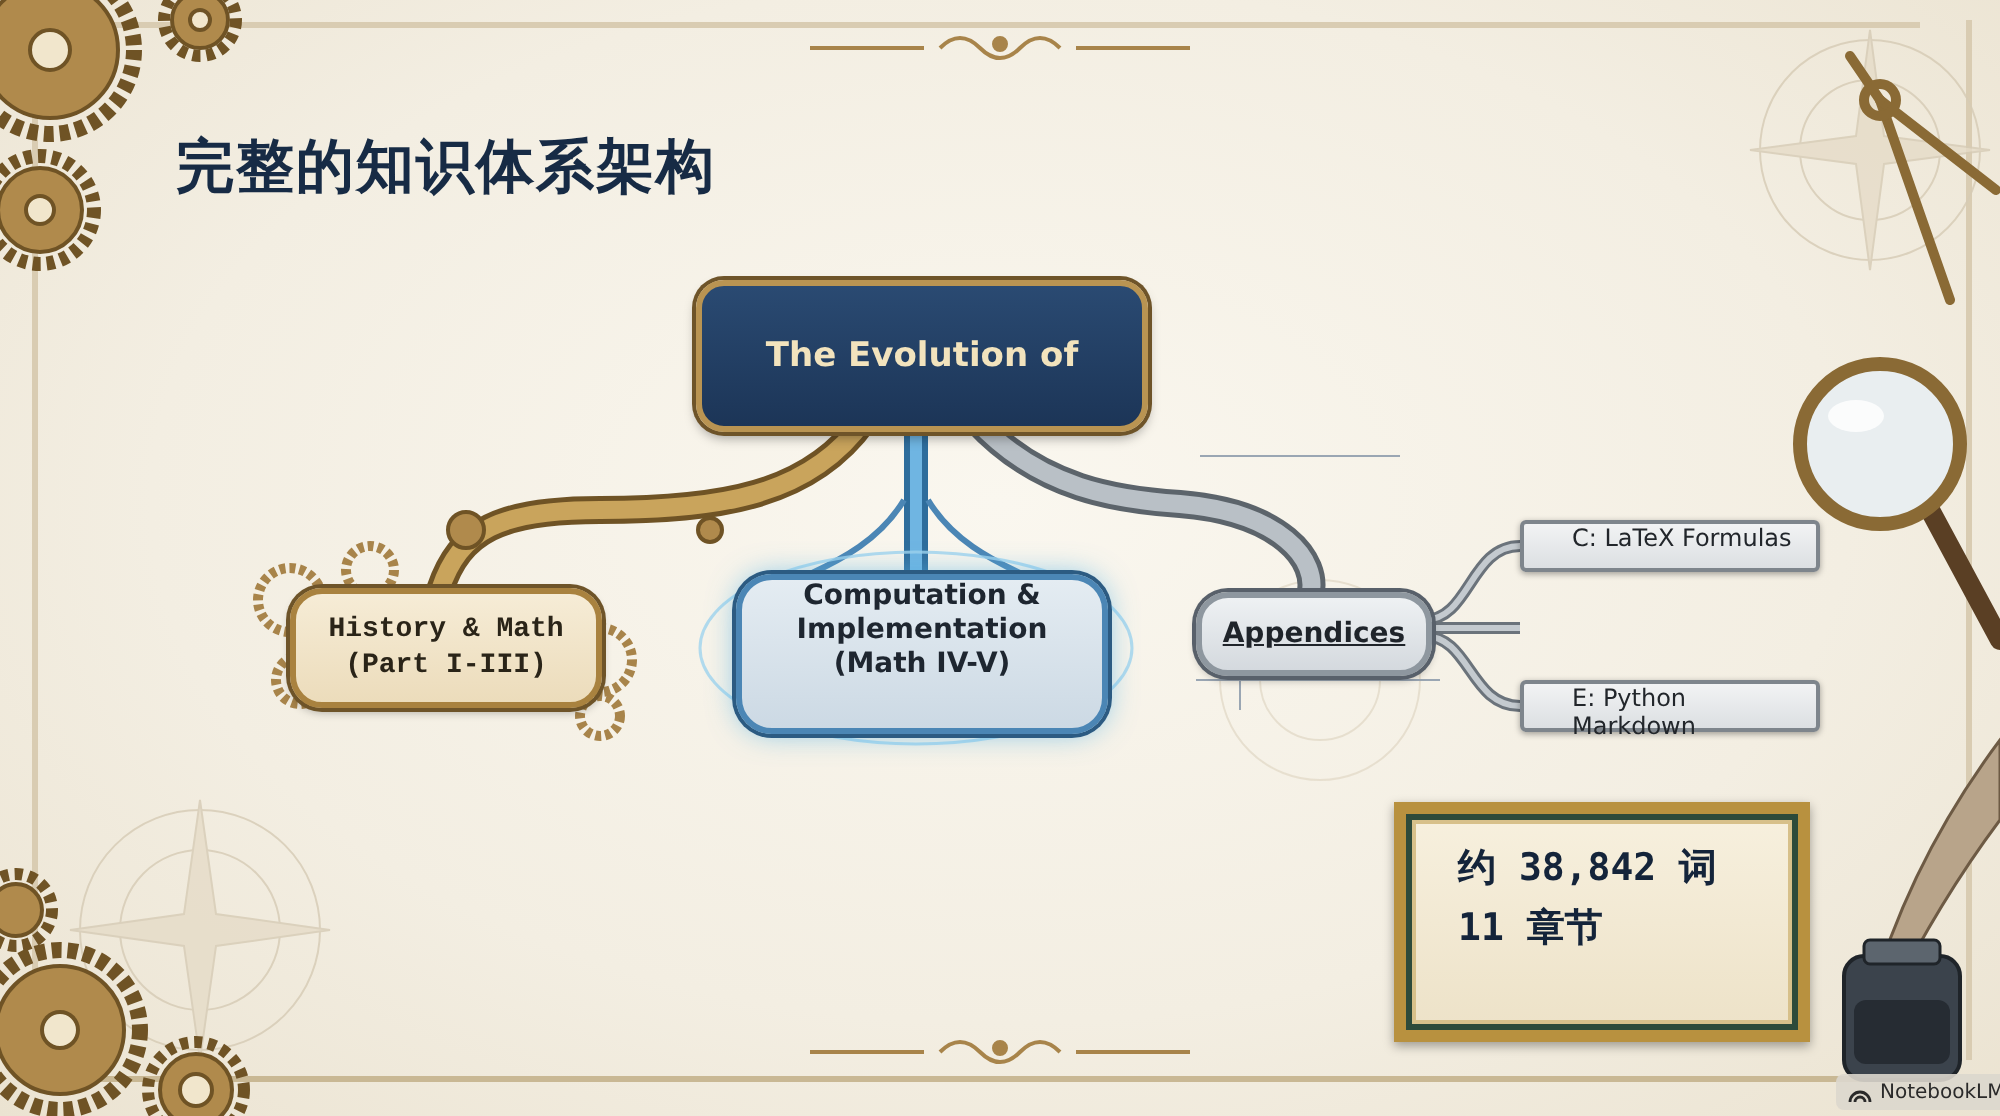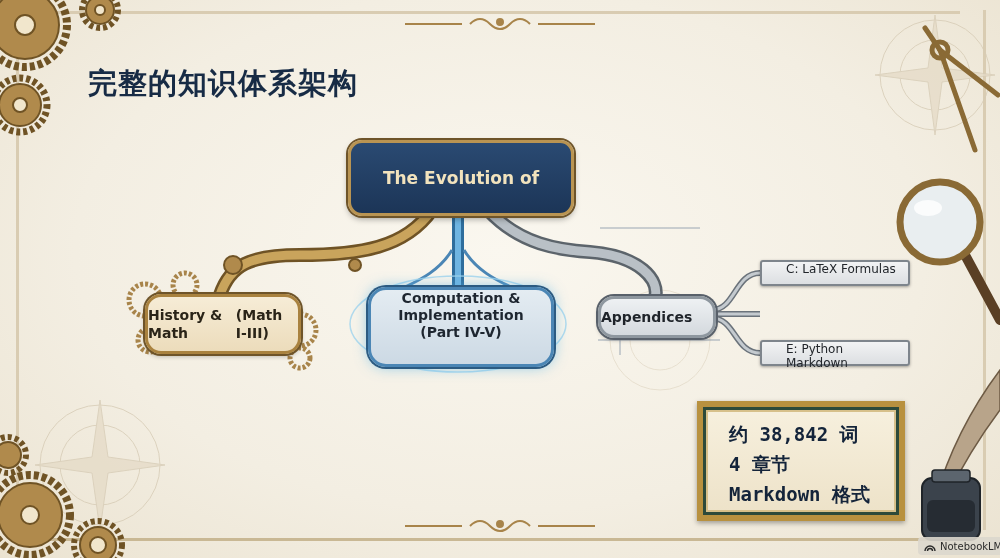--- a/index.html
+++ b/index.html
@@ -29,38 +29,38 @@
     display: flex; align-items: center; justify-content: center; text-align: center;
     color: #f2e3bd; font-weight: bold; font-size: 17px; line-height: 24px;
   }
   .root-node span { display: block; }
 
   .node-history {
     position: absolute; left: 145px; top: 294px; width: 150px; height: 54px;
     background: linear-gradient(#f6ecd6, #ecdcbb);
     border: 3px solid #a9823f; border-radius: 16px;
     box-shadow: 0 0 0 2px #6e5429, 0 2px 5px rgba(0,0,0,0.3);
-    display: flex; align-items: center; justify-content: center;
-    color: #2a2418; font-size: 14px; line-height: 18px; font-weight: bold;
+    display: flex; flex-direction: column; align-items: center; justify-content: center;
+    color: #2a2418; font-size: 14px; line-height: 18px; font-weight: bold; font-family: Liberation Mono, monospace;
   }
   .node-compute {
     position: absolute; left: 368px; top: 287px; width: 180px; height: 74px;
     background: linear-gradient(#e4ecf2, #ccd9e4);
     border: 3px solid #4b86b5; border-radius: 18px;
     box-shadow: 0 0 0 2px #2c5b82, 0 0 14px rgba(90,180,230,0.7);
     display: flex; flex-direction: column; align-items: center; justify-content: flex-start;
     color: #1e2630; font-size: 14px; line-height: 17px; font-weight: bold; text-align: center;
   }
   .node-appendix {
     position: absolute; left: 598px; top: 296px; width: 112px; height: 36px;
     background: linear-gradient(#eef1f3, #d4d9de);
     border: 3px solid #8e979f; border-radius: 16px;
     box-shadow: 0 0 0 2px #58606a, 0 2px 4px rgba(0,0,0,0.3);
-    display: flex; align-items: center; 
-    color: #1f242a; font-size: 14px; font-weight: bold;
+    display: flex; align-items: center; justify-content: center;
+    color: #1f242a; font-size: 14px; font-weight: bold; text-decoration: underline;
   }
   .leaf {
     position: absolute; left: 760px; width: 150px; height: 26px;
     background: linear-gradient(#f2f3f4, #dcdfe2);
     border: 2px solid #7e858c; border-radius: 3px;
     box-shadow: 0 1px 3px rgba(0,0,0,0.35);
     display: flex; align-items: flex-start; padding-left: 24px; box-sizing: border-box;
     color: #22262b; font-size: 12px;
   }
   .stats-card {
@@ -216,44 +216,43 @@
   <div class="title">完整的知识体系架构</div>
 
   <div class="root-node">
     <div>
       <span>The Evolution of</span>
     </div>
   </div>
 
   <div class="node-history">
     <span>History &amp; Math</span>
-    <span>(Math I-III)</span>
+    <span>(Part I-III)</span>
   </div>
 
   <div class="node-compute">
     <span>Computation &amp;</span>
     <span>Implementation</span>
-    <span>(Part IV-V)</span>
+    <span>(Math IV-V)</span>
   </div>
 
   <div class="node-appendix">
     <span>Appendices</span>
   </div>
 
   <div class="leaf" style="top:260px;">
     <span>C: LaTeX Formulas</span>
   </div>
   <div class="leaf" style="top:340px;">
     <span>E: Python Markdown</span>
   </div>
 
   <div class="stats-card">
     <div class="stats-line">约 38,842 词</div>
-    <div class="stats-line">4 章节</div>
-    <div class="stats-line">Markdown 格式</div>
+    <div class="stats-line">11 章节</div>
   </div>
 
   <div class="watermark">
     <svg width="12" height="9" viewBox="0 0 12 9">
       <path d="M1 9 A5 5 0 0 1 11 9" stroke="#2a2a2a" stroke-width="1.4" fill="none"></path>
       <path d="M3.5 9 A2.5 2.5 0 0 1 8.5 9" stroke="#2a2a2a" stroke-width="1.4" fill="none"></path>
     </svg>
     <span>NotebookLM</span>
   </div>
 </div>

